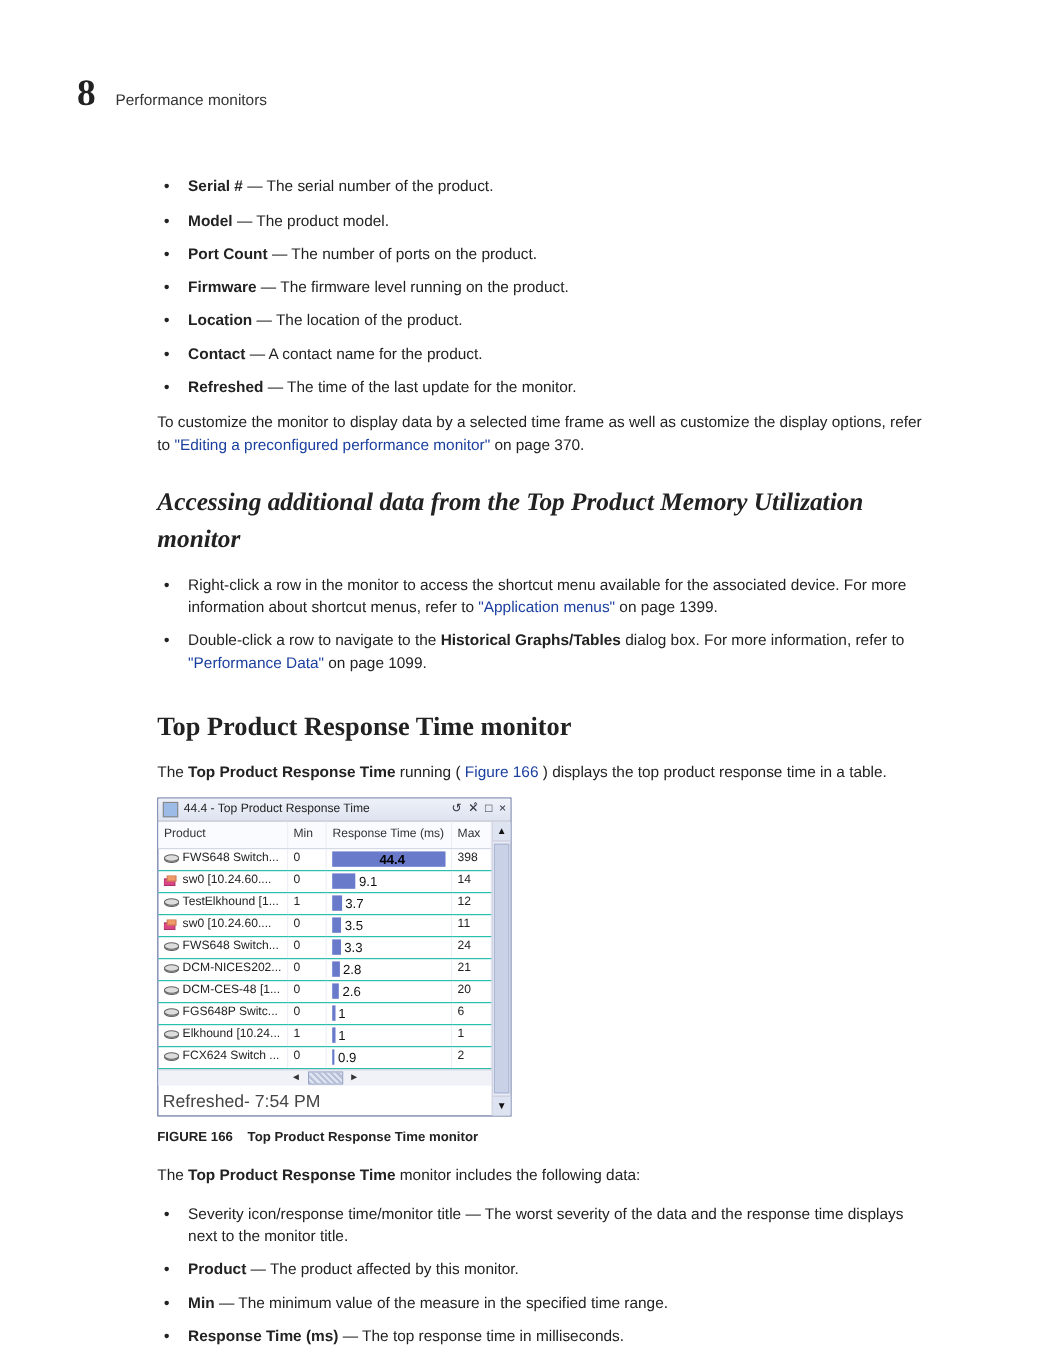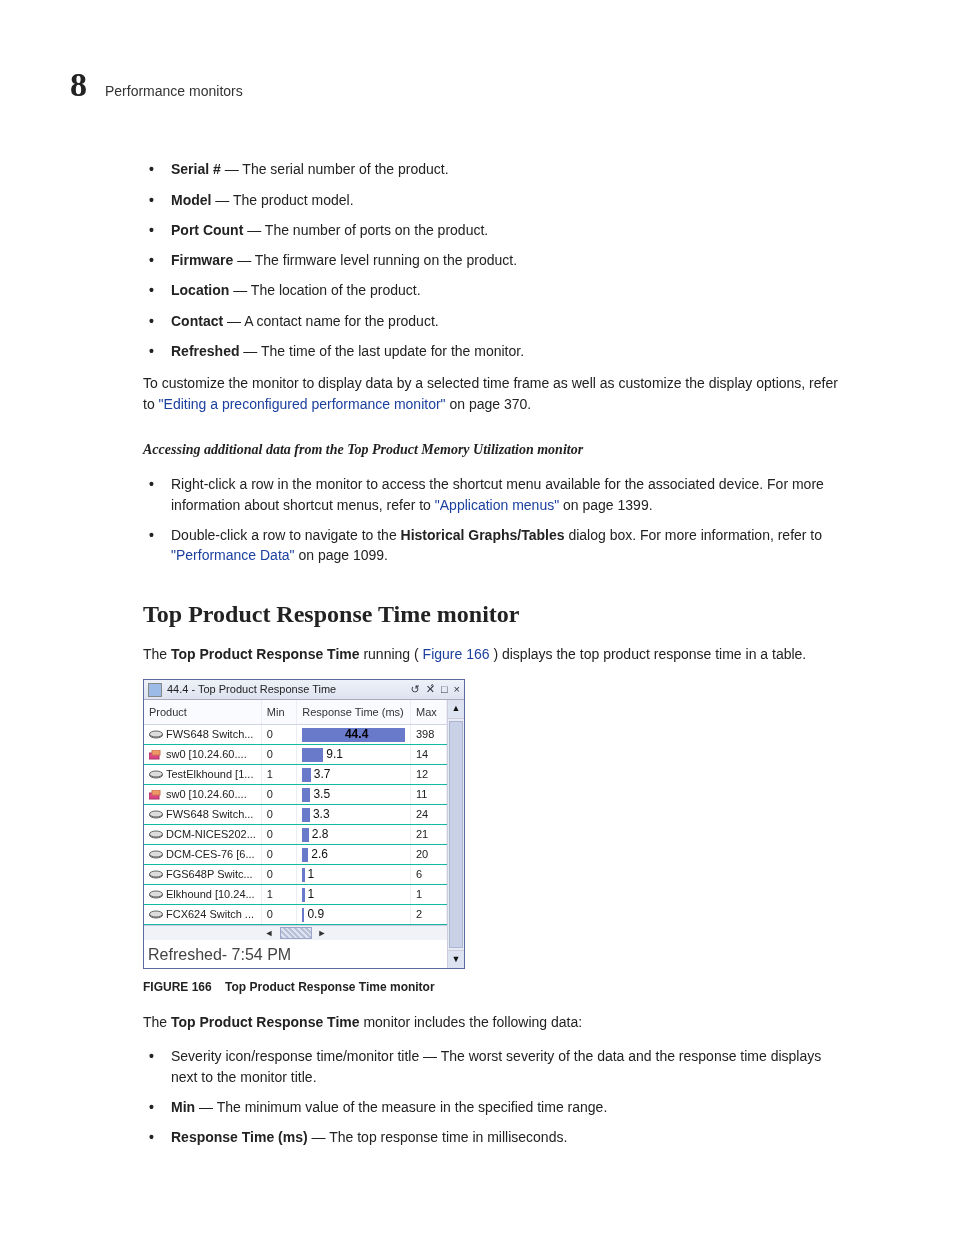--- a/index.html
+++ b/index.html
@@ -14,21 +14,21 @@
   }
   .header-row { display:flex; align-items:baseline; gap:18px; margin-bottom:50px; }
   .chapnum { font-family: Georgia, 'Times New Roman', serif; font-size:34px; font-weight:bold; }
   .chaptitle { font-size:14px; color:#333; }
   .content { margin-left: 73px; max-width: 700px; }
   ul.bullets { list-style:none; padding-left:0; margin:0 0 12px 0; }
   ul.bullets > li { position:relative; padding-left:28px; margin-bottom:10px; }
   ul.bullets > li::before { content:"•"; position:absolute; left:6px; top:0; font-weight:bold; }
   .bold { font-weight:bold; }
   .linklike { color:#1a3f9e; }
-  h2.italic { font-family: Georgia, 'Times New Roman', serif; font-style:italic; font-weight:bold; font-size:14px; margin:26px 0 14px 0; }
+  h2.italic { font-family: Georgia, 'Times New Roman', serif; font-style:italic; font-weight:bold; font-size:23px; margin:26px 0 14px 0; }
   h2.section { font-family: Georgia, 'Times New Roman', serif; font-weight:bold; font-size:24px; margin:32px 0 12px 0; }
   p.para { margin:0 0 14px 0; }
   .figure-wrap { margin:12px 0 8px 0; }
   .monitor { border:1px solid #5a6a9a; width:320px; font-family: Tahoma, Arial, sans-serif; font-size:11px; background:#fff; }
   .mon-titlebar { background:linear-gradient(#eef1f8,#dde3f0); border-bottom:1px solid #aab; display:flex; align-items:center; padding:2px 4px; }
   .mon-sqicon { width:12px; height:12px; border:1px solid #888; background:#9cbbe6; margin-right:5px; }
   .mon-title { flex:1; color:#222; }
   .mon-ctrls { display:flex; gap:6px; color:#334; font-size:11px; }
   .mon-body { display:flex; }
   .mon-table-area { flex:1; }
@@ -213,21 +213,21 @@
                       <div class="bar" style="width: 6.30631%;"></div>
                       <span class="bar-val">2.8</span>
                     </div>
                   </td>
                   <td class="max">21</td>
                 </tr>
                 <tr>
                   <td class="prod"><span class="dev-icon"><svg width="14" height="10" viewBox="0 0 14 10">
                         <ellipse cx="7" cy="5" rx="6.5" ry="3" fill="#bbb" stroke="#666"></ellipse>
                         <ellipse cx="7" cy="4" rx="6.5" ry="3" fill="#ddd" stroke="#666"></ellipse>
-                      </svg></span><span>DCM-CES-76 [6...</span></td>
+                      </svg></span><span>DCM-CES-48 [1...</span></td>
                   <td class="min">0</td>
                   <td class="bar-cell">
                     <div class="bar-row">
                       <div class="bar" style="width: 5.85586%;"></div>
                       <span class="bar-val">2.6</span>
                     </div>
                   </td>
                   <td class="max">20</td>
                 </tr>
                 <tr>
@@ -295,17 +295,18 @@
   </div>
 
   <p class="para">
     <span>The </span>
     <span class="bold">Top Product Response Time</span>
     <span> monitor includes the following data:</span>
   </p>
 
   <ul class="bullets" id="data-points">
       <li><span>Severity icon/response time/monitor title — The worst severity of the data and the response time displays next to the monitor title.</span></li>
+      <li><span class="bold">Product</span><span> — The product affected by this monitor.</span></li>
       <li><span class="bold">Min</span><span> — The minimum value of the measure in the specified time range.</span></li>
       <li><span class="bold">Response Time (ms)</span><span> — The top response time in milliseconds.</span></li>
     </ul>
 
 </div>
 
 </body></html>

